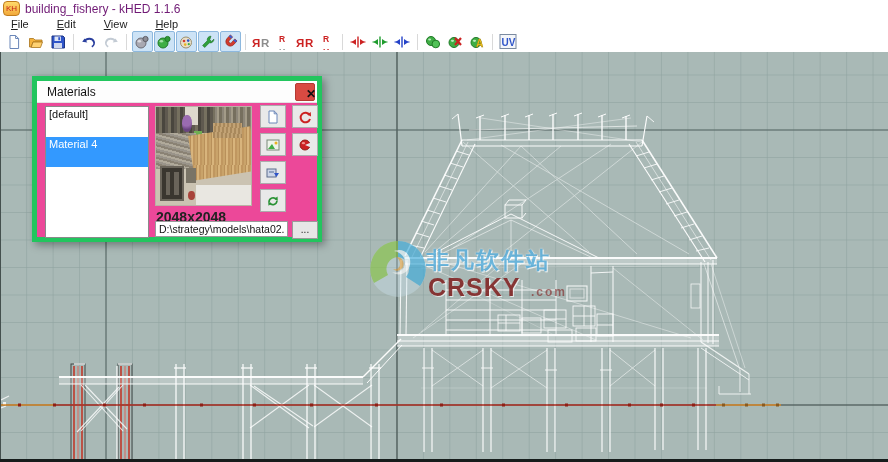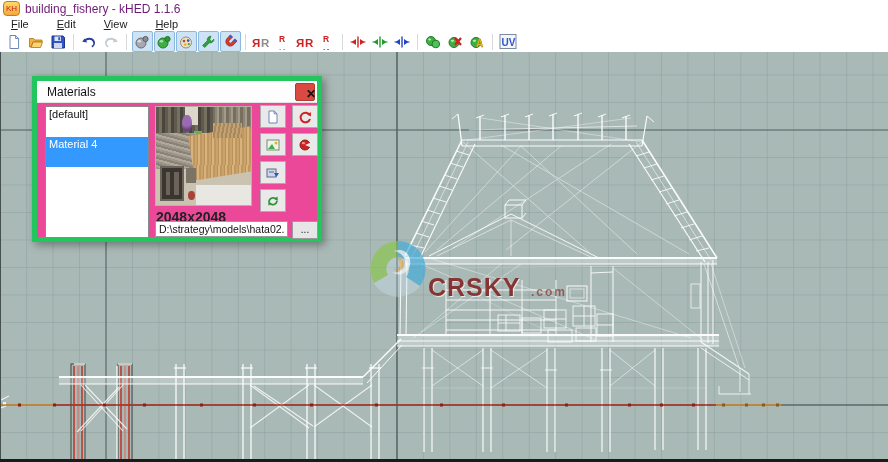--- a/index.html
+++ b/index.html
@@ -583,20 +583,21 @@
   </svg>
 
   <div class="watermark">
     <svg width="68" height="68" style="position:absolute;left:8px;top:0;opacity:.7;">
       <circle cx="34" cy="32" r="28" fill="#cfe8f2" opacity=".5"></circle>
       <path d="M34 4a28 28 0 0 0-24 42l14-8a12 12 0 0 1 10-18z" fill="#86c341" opacity=".9"></path>
       <path d="M34 4a28 28 0 0 1 22 45L42 40a12 12 0 0 0-8-20z" fill="#3aa8d8" opacity=".9"></path>
       <path d="M30 14c10-4 18 4 16 14-2 9-12 12-18 7 7 2 12-2 13-8 1-7-5-12-11-13z" fill="#ffffff" opacity=".85"></path>
       <path d="M32 20c6 0 9 5 7 10-2 4-7 5-10 2 4 1 7-1 7-5 0-4-2-6-4-7z" fill="#e8a13c" opacity=".85"></path>
     </svg>
+    <div class="wm-cn">非凡软件站</div>
     <div class="wm-en">CRSKY</div>
     <div class="wm-suffix">.com</div>
   </div>
 </div>
 <div class="bottom-edge"></div>
 
 <div class="dialog">
   <div class="dlg-title">
     <span>Materials</span>
     <div class="dlg-close">

